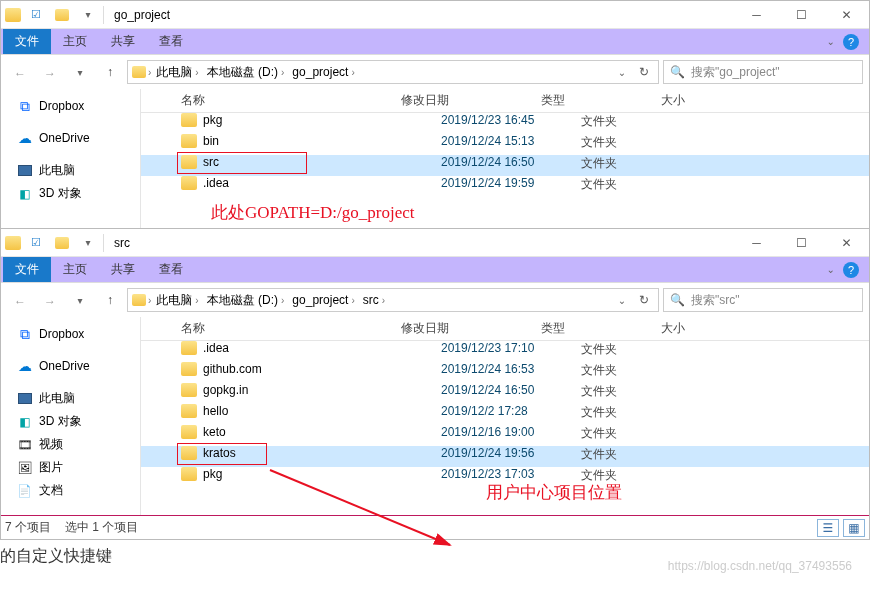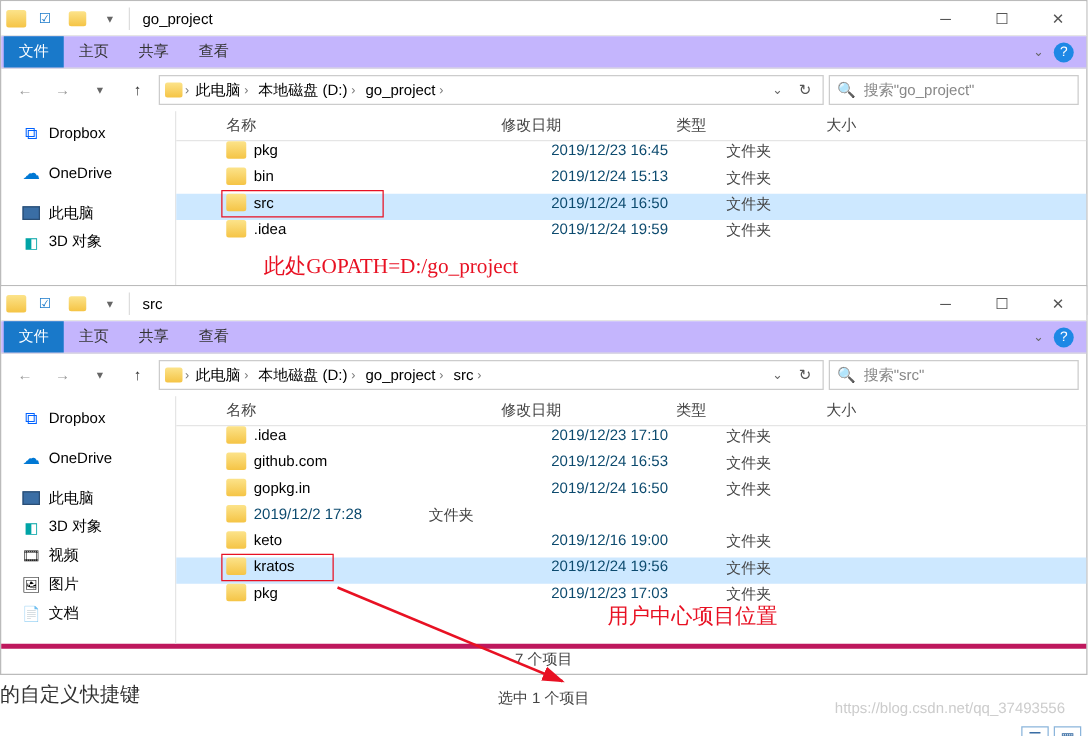--- a/index.html
+++ b/index.html
@@ -42,21 +42,21 @@
 .col-type { width: 120px; }
 .col-size { width: 80px; }
 .row { display: flex; align-items: flex-start; height: 21px; padding-left: 40px; }
 .row.selected { background: #cde8ff; }
 .row-ico { width: 16px; margin-right: 6px; }
 .row-name { width: 238px; }
 .row-date { width: 140px; color: #0c4a6e; }
 .row-type { width: 120px; color: #444; }
 .redbox { position: absolute; border: 1px solid #e81123; pointer-events: none; }
 .annot { position: absolute; color: #e81123; font-size: 17px; font-family: "SimSun", serif; pointer-events: none; }
-.statusbar { display: flex; align-items: center; height: 24px; border-top: 4px solid #be185d; padding: 0 4px; gap: 14px; color: #444; flex-direction: column; }
+.statusbar { display: flex; align-items: center; height: 24px; border-top: 1px solid #be185d; padding: 0 4px; gap: 14px; color: #444; }
 .view-toggle { margin-left: auto; display: flex; gap: 4px; }
 .vt-btn { width: 22px; height: 18px; border: 1px solid #8bb5db; display: flex; align-items: center; justify-content: center; color: #3a6ea5; }
 .arrow-svg { position: absolute; pointer-events: none; }
 .watermark { position: absolute; right: 20px; bottom: 16px; color: #ccc; font-size: 12px; }
 .shortcut-label { position: absolute; left: 0; bottom: 22px; font-size: 16px; color: #333; }
 .chev { font-size: 10px; color: #666; }
 .checkmark { color: #1979ca; font-size: 11px; }
 </style>
 </head>
 <body>
@@ -303,20 +303,21 @@
             <span class="row-type">文件夹</span>
           </div>
           <div class="row">
             <span class="row-ico folder-ico"></span>
             <span class="row-name">gopkg.in</span>
             <span class="row-date">2019/12/24 16:50</span>
             <span class="row-type">文件夹</span>
           </div>
           <div class="row">
             <span class="row-ico folder-ico"></span>
+            <span class="row-name">hello</span>
             <span class="row-date">2019/12/2 17:28</span>
             <span class="row-type">文件夹</span>
           </div>
           <div class="row">
             <span class="row-ico folder-ico"></span>
             <span class="row-name">keto</span>
             <span class="row-date">2019/12/16 19:00</span>
             <span class="row-type">文件夹</span>
           </div>
           <div class="row selected">

